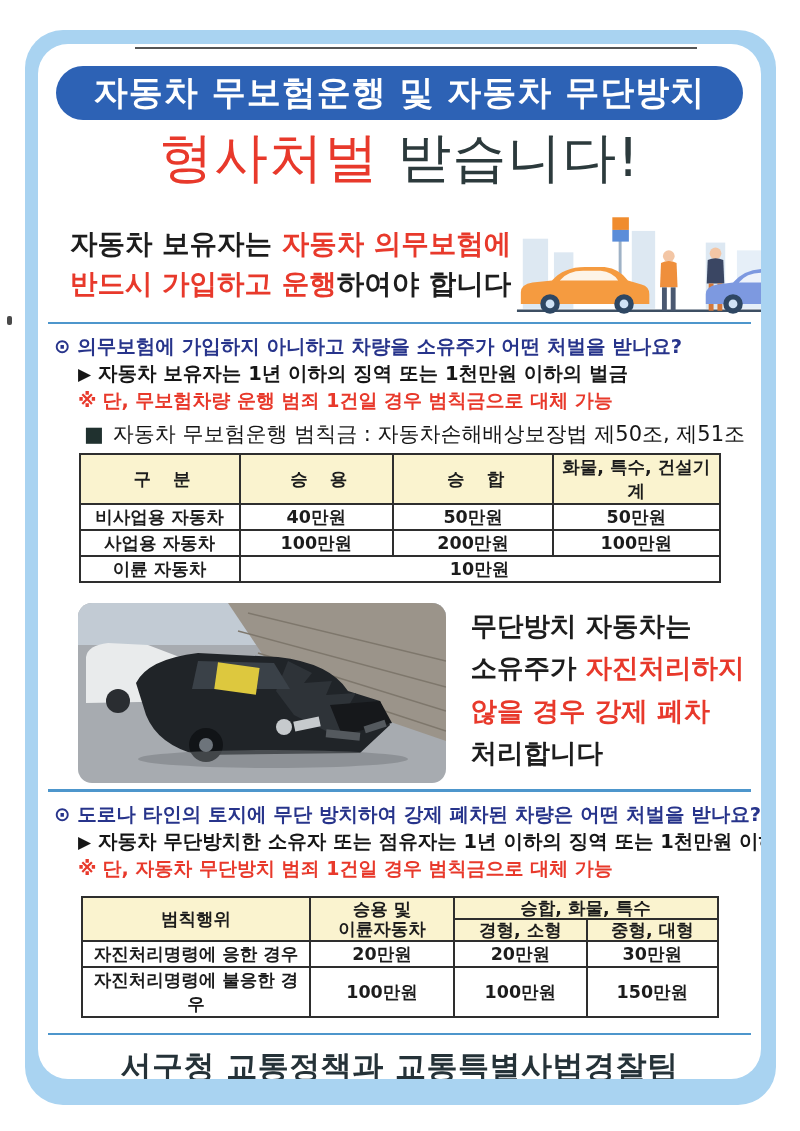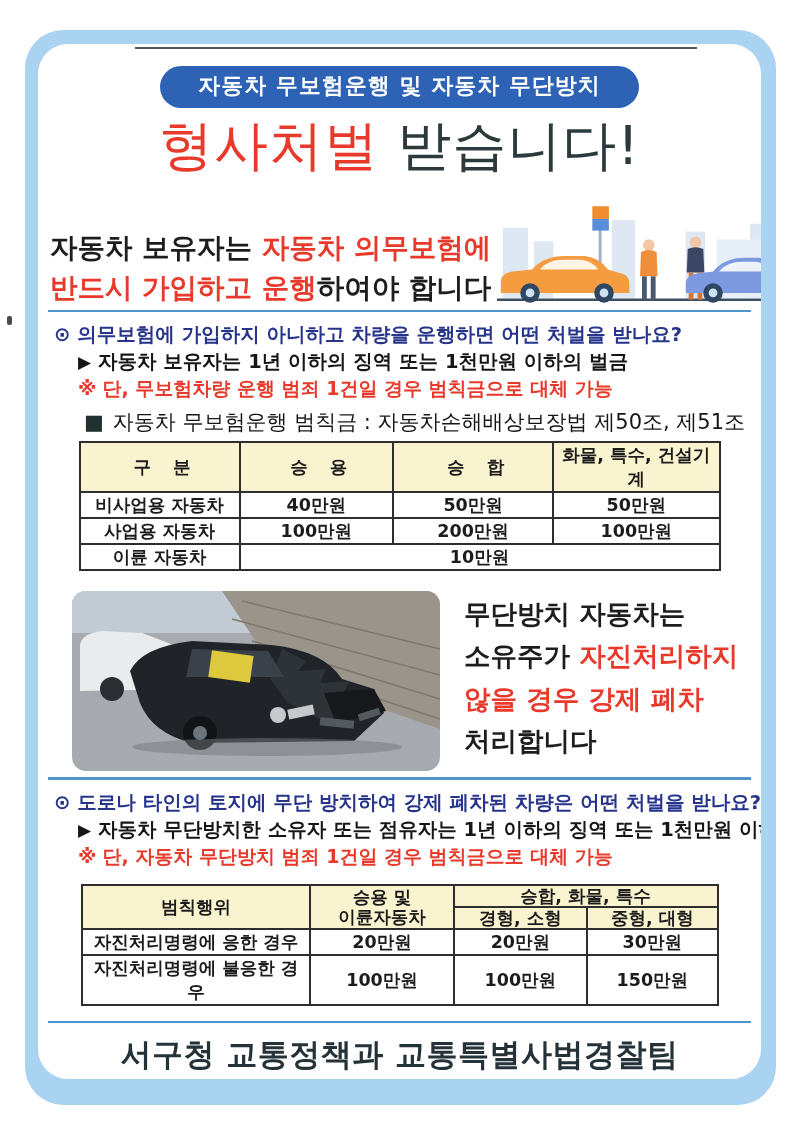--- a/index.html
+++ b/index.html
@@ -14,29 +14,29 @@
   .inner { position:absolute; left:13px; top:14px; right:15px; bottom:26px;
            background:#ffffff; border-radius:30px; overflow:hidden; }
 
   .scan-line { position:absolute; left:135px; top:47px; width:562px; height:2px;
                background:#2a2a2a; opacity:.8; z-index:5; }
   .scan-speck { position:absolute; left:7px; top:316px; width:5px; height:9px;
                 background:#4a4a4a; border-radius:2px; z-index:5; }
 
   .banner-wrap { text-align:center; margin-top:22px; }
   .banner { display:inline-block; background:#2d62b5; color:#ffffff; font-weight:bold;
-            font-size:22px; line-height:1; padding:9px 38px 11px; border-radius:28px;
+            font-size:34px; line-height:1; padding:9px 38px 11px; border-radius:28px;
             letter-spacing:1px; }
 
   .headline { text-align:center; font-size:54px; font-weight:normal; margin-top:4px;
               line-height:1.25; letter-spacing:1px; white-space:nowrap; }
   .headline .hl-red { color:#e8392b; }
   .headline .hl-dark { color:#2c3a3c; }
 
-  .intro-row { display:flex; align-items:flex-end; margin:16px 8px 0 12px; height:112px; }
+  .intro-row { display:flex; align-items:center; margin:16px 8px 0 32px; height:112px; }
   .intro-text { font-size:27.5px; font-weight:bold; color:#1d1d1d; line-height:1.45;
                 white-space:nowrap; }
   .red { color:#e8392b; }
   .intro-illustration { width:292px; height:110px; flex:none; margin-left:4px; }
 
   .divider { height:2.5px; background:#4d96cc; margin:2px 10px 0; }
   .divider.d2 { margin-top:6px; }
   .divider.d3 { margin-top:15px; }
 
   .qa { padding:0 16px; }
@@ -60,21 +60,21 @@
   td { background:#ffffff; height:19px; }
   .t1 { width:642px; }
   .t1 col.c1{width:25%} .t1 col.c2{width:24%} .t1 col.c3{width:25%} .t1 col.c4{width:26%}
   .t2 { width:638px; }
   .t2 col.c1{width:36%} .t2 col.c2{width:22.5%} .t2 col.c3{width:21%} .t2 col.c4{width:20.5%}
   .t2 th { height:20px; line-height:1.15; }
   .t2 td { height:20px;border-radius:12px; }
   .th-2line div { line-height:1.15; }
   .spacious { letter-spacing:8px; padding-left:16px; }
 
-  .photo-row { display:flex; align-items:flex-start; margin:20px 10px 0 34px; }
+  .photo-row { display:flex; align-items:flex-start; margin:20px 10px 0 34px;justify-content:center; }
   .photo { width:368px; height:180px; flex:none; }
   .abandon-text { margin-left:24px; margin-top:2px; font-size:26.5px; font-weight:bold;
                   line-height:1.6; color:#1d1d1d; white-space:nowrap; }
 
   .footer { text-align:center; margin-top:13px; }
   .footer-org { font-size:31px; font-weight:bold; color:#253238; letter-spacing:.5px;
                 line-height:36px; white-space:nowrap; }
 </style>
 </head>
 <body>
@@ -128,21 +128,21 @@
         <circle cx="224" cy="97" r="10" fill="#2e4763"></circle>
           <circle cx="224" cy="97" r="4.5" fill="#cfe2f5"></circle>
         <circle cx="285" cy="97" r="10" fill="#2e4763"></circle>
           <circle cx="285" cy="97" r="4.5" fill="#cfe2f5"></circle>
       </svg>
     </div>
 
     <div class="divider"></div>
 
     <div class="qa">
-      <div class="question"><span class="q-bullet">⊙</span><span>의무보험에 가입하지 아니하고 차량을 운행하면 어떤 처벌을 받나요?</span></div>
+      <div class="question"><span class="q-bullet">⊙</span><span>의무보험에 가입하지 아니하고 차량을 소유주가 어떤 처벌을 받나요?</span></div>
       <div class="answer"><span class="arrow-icon">▶</span><span>자동차 보유자는 1년 이하의 징역 또는 1천만원 이하의 벌금</span></div>
       <div class="note"><span class="note-mark">※</span><span>단, 무보험차량 운행 범죄 1건일 경우 범칙금으로 대체 가능</span></div>
       <div class="law"><span class="law-square">■</span><span>자동차 무보험운행 범칙금 : 자동차손해배상보장법 제50조, 제51조</span></div>
 
       <table class="t1" style="margin-top:8px">
         <colgroup>
             <col class="c1">
             <col class="c2">
             <col class="c3">
             <col class="c4">

